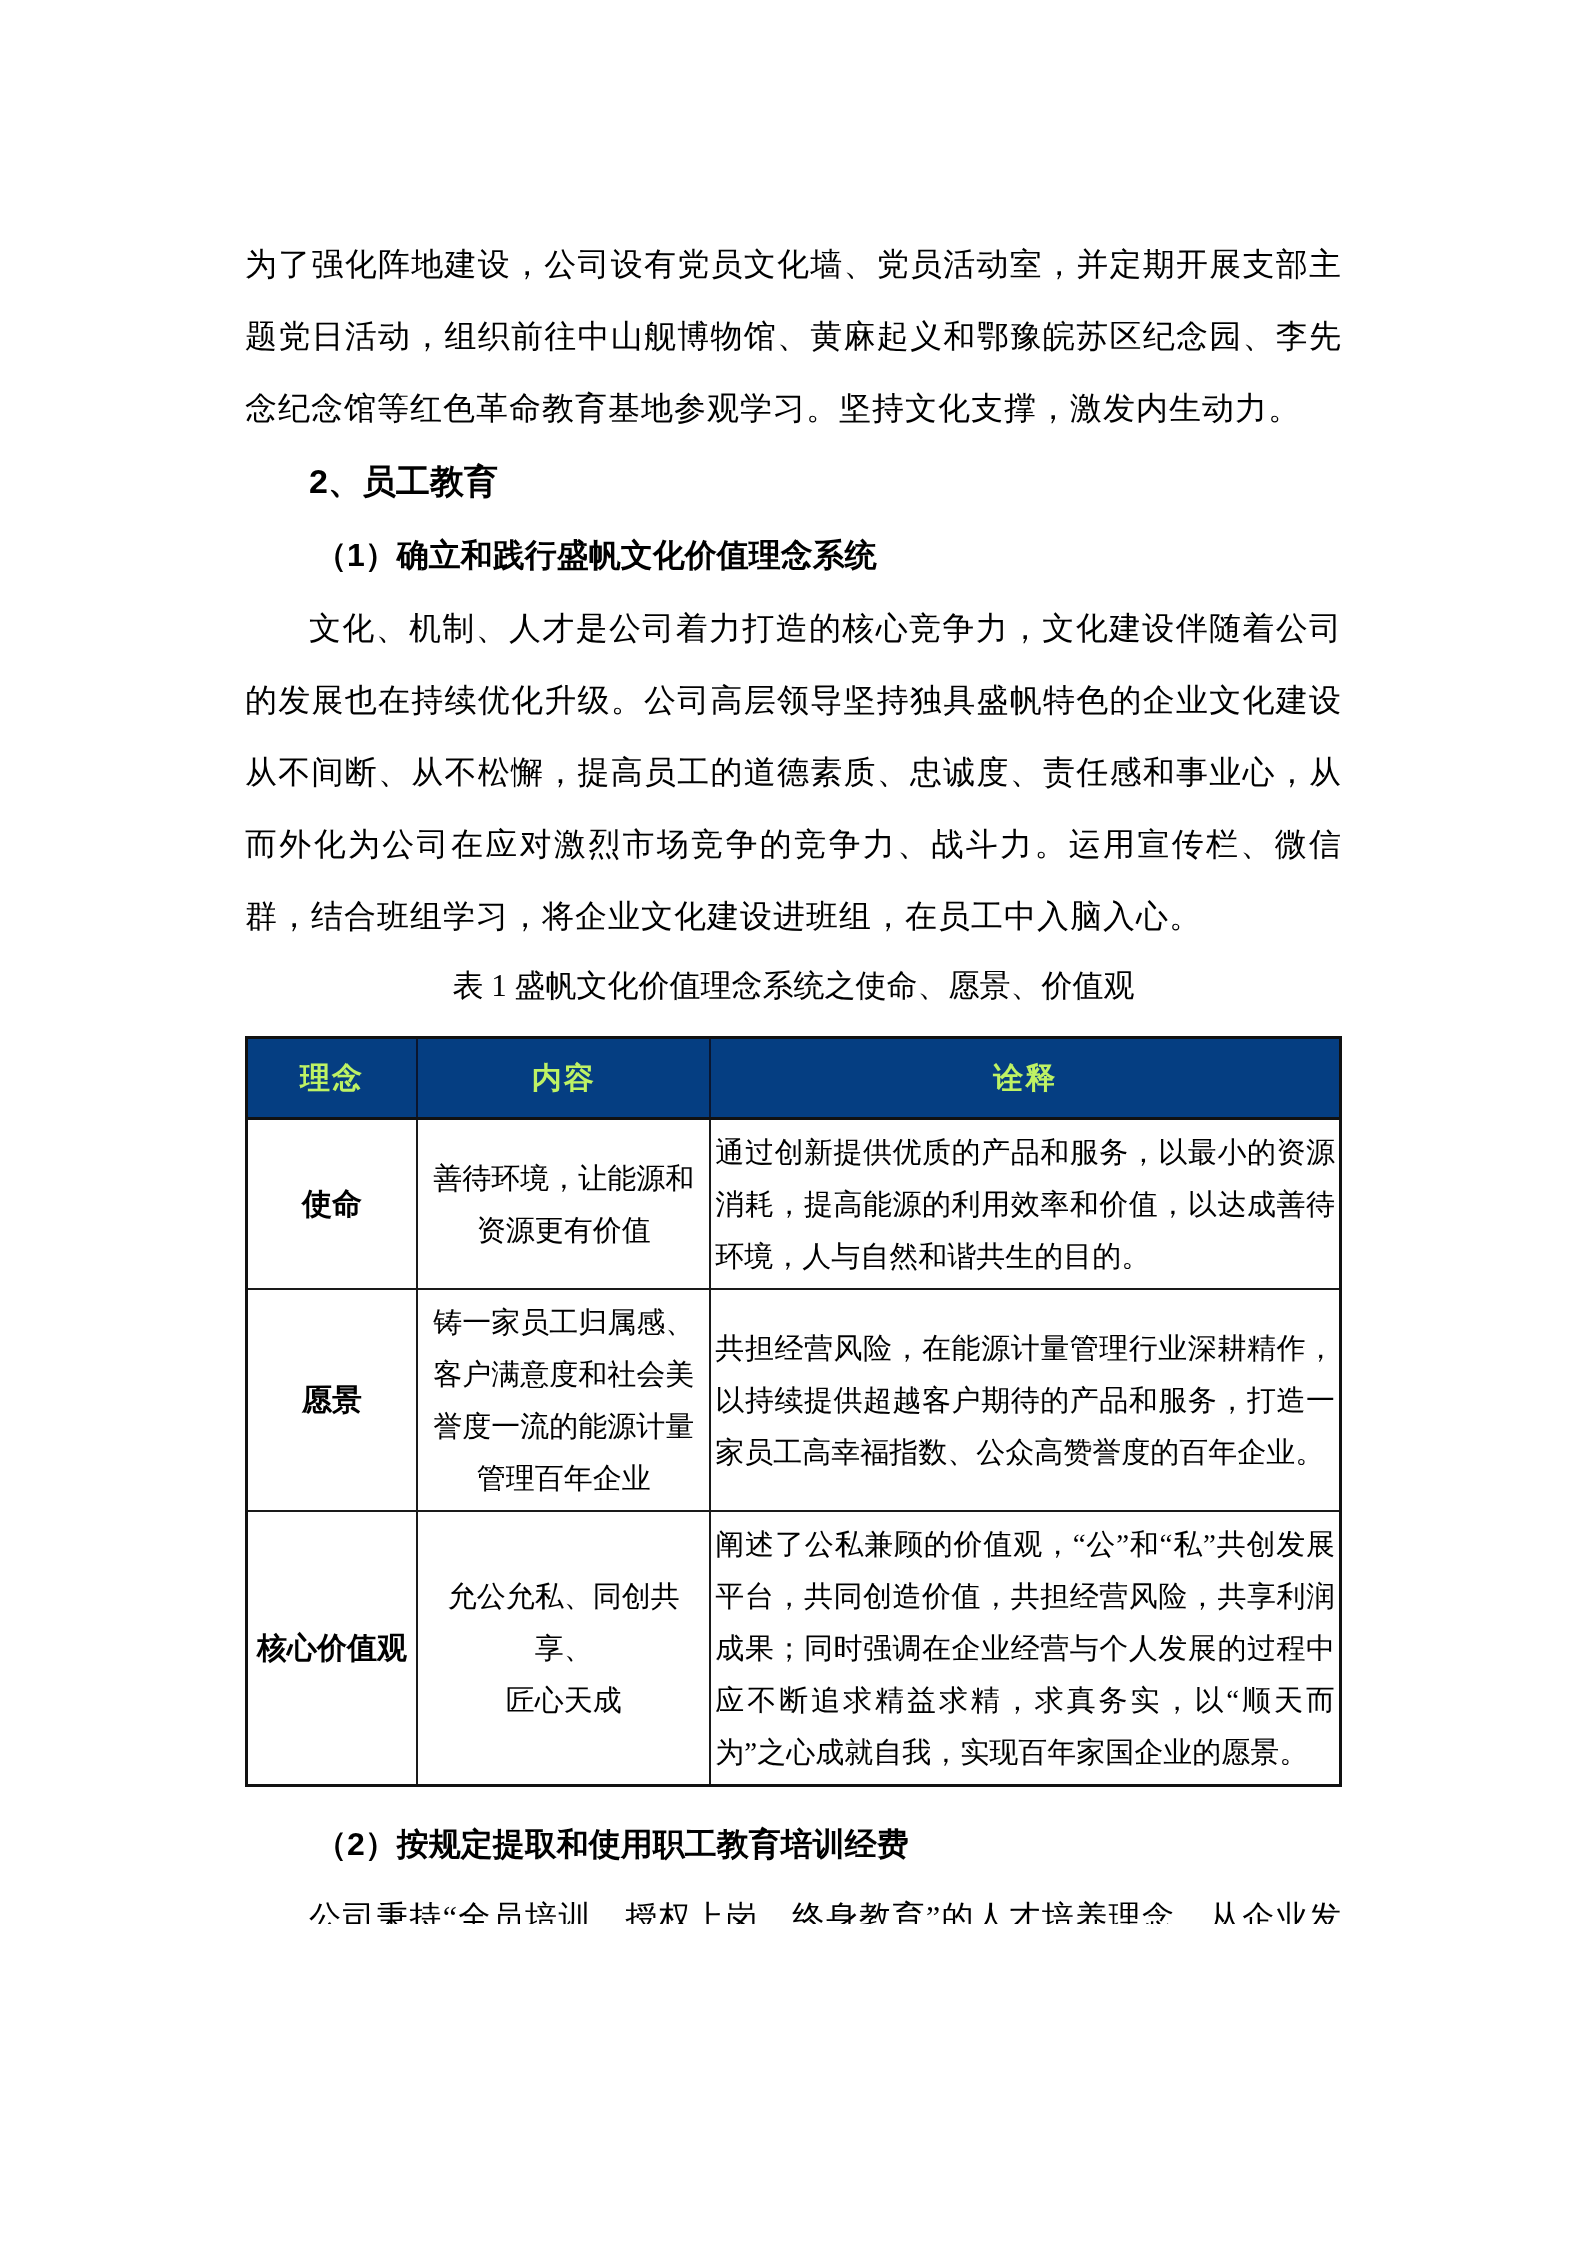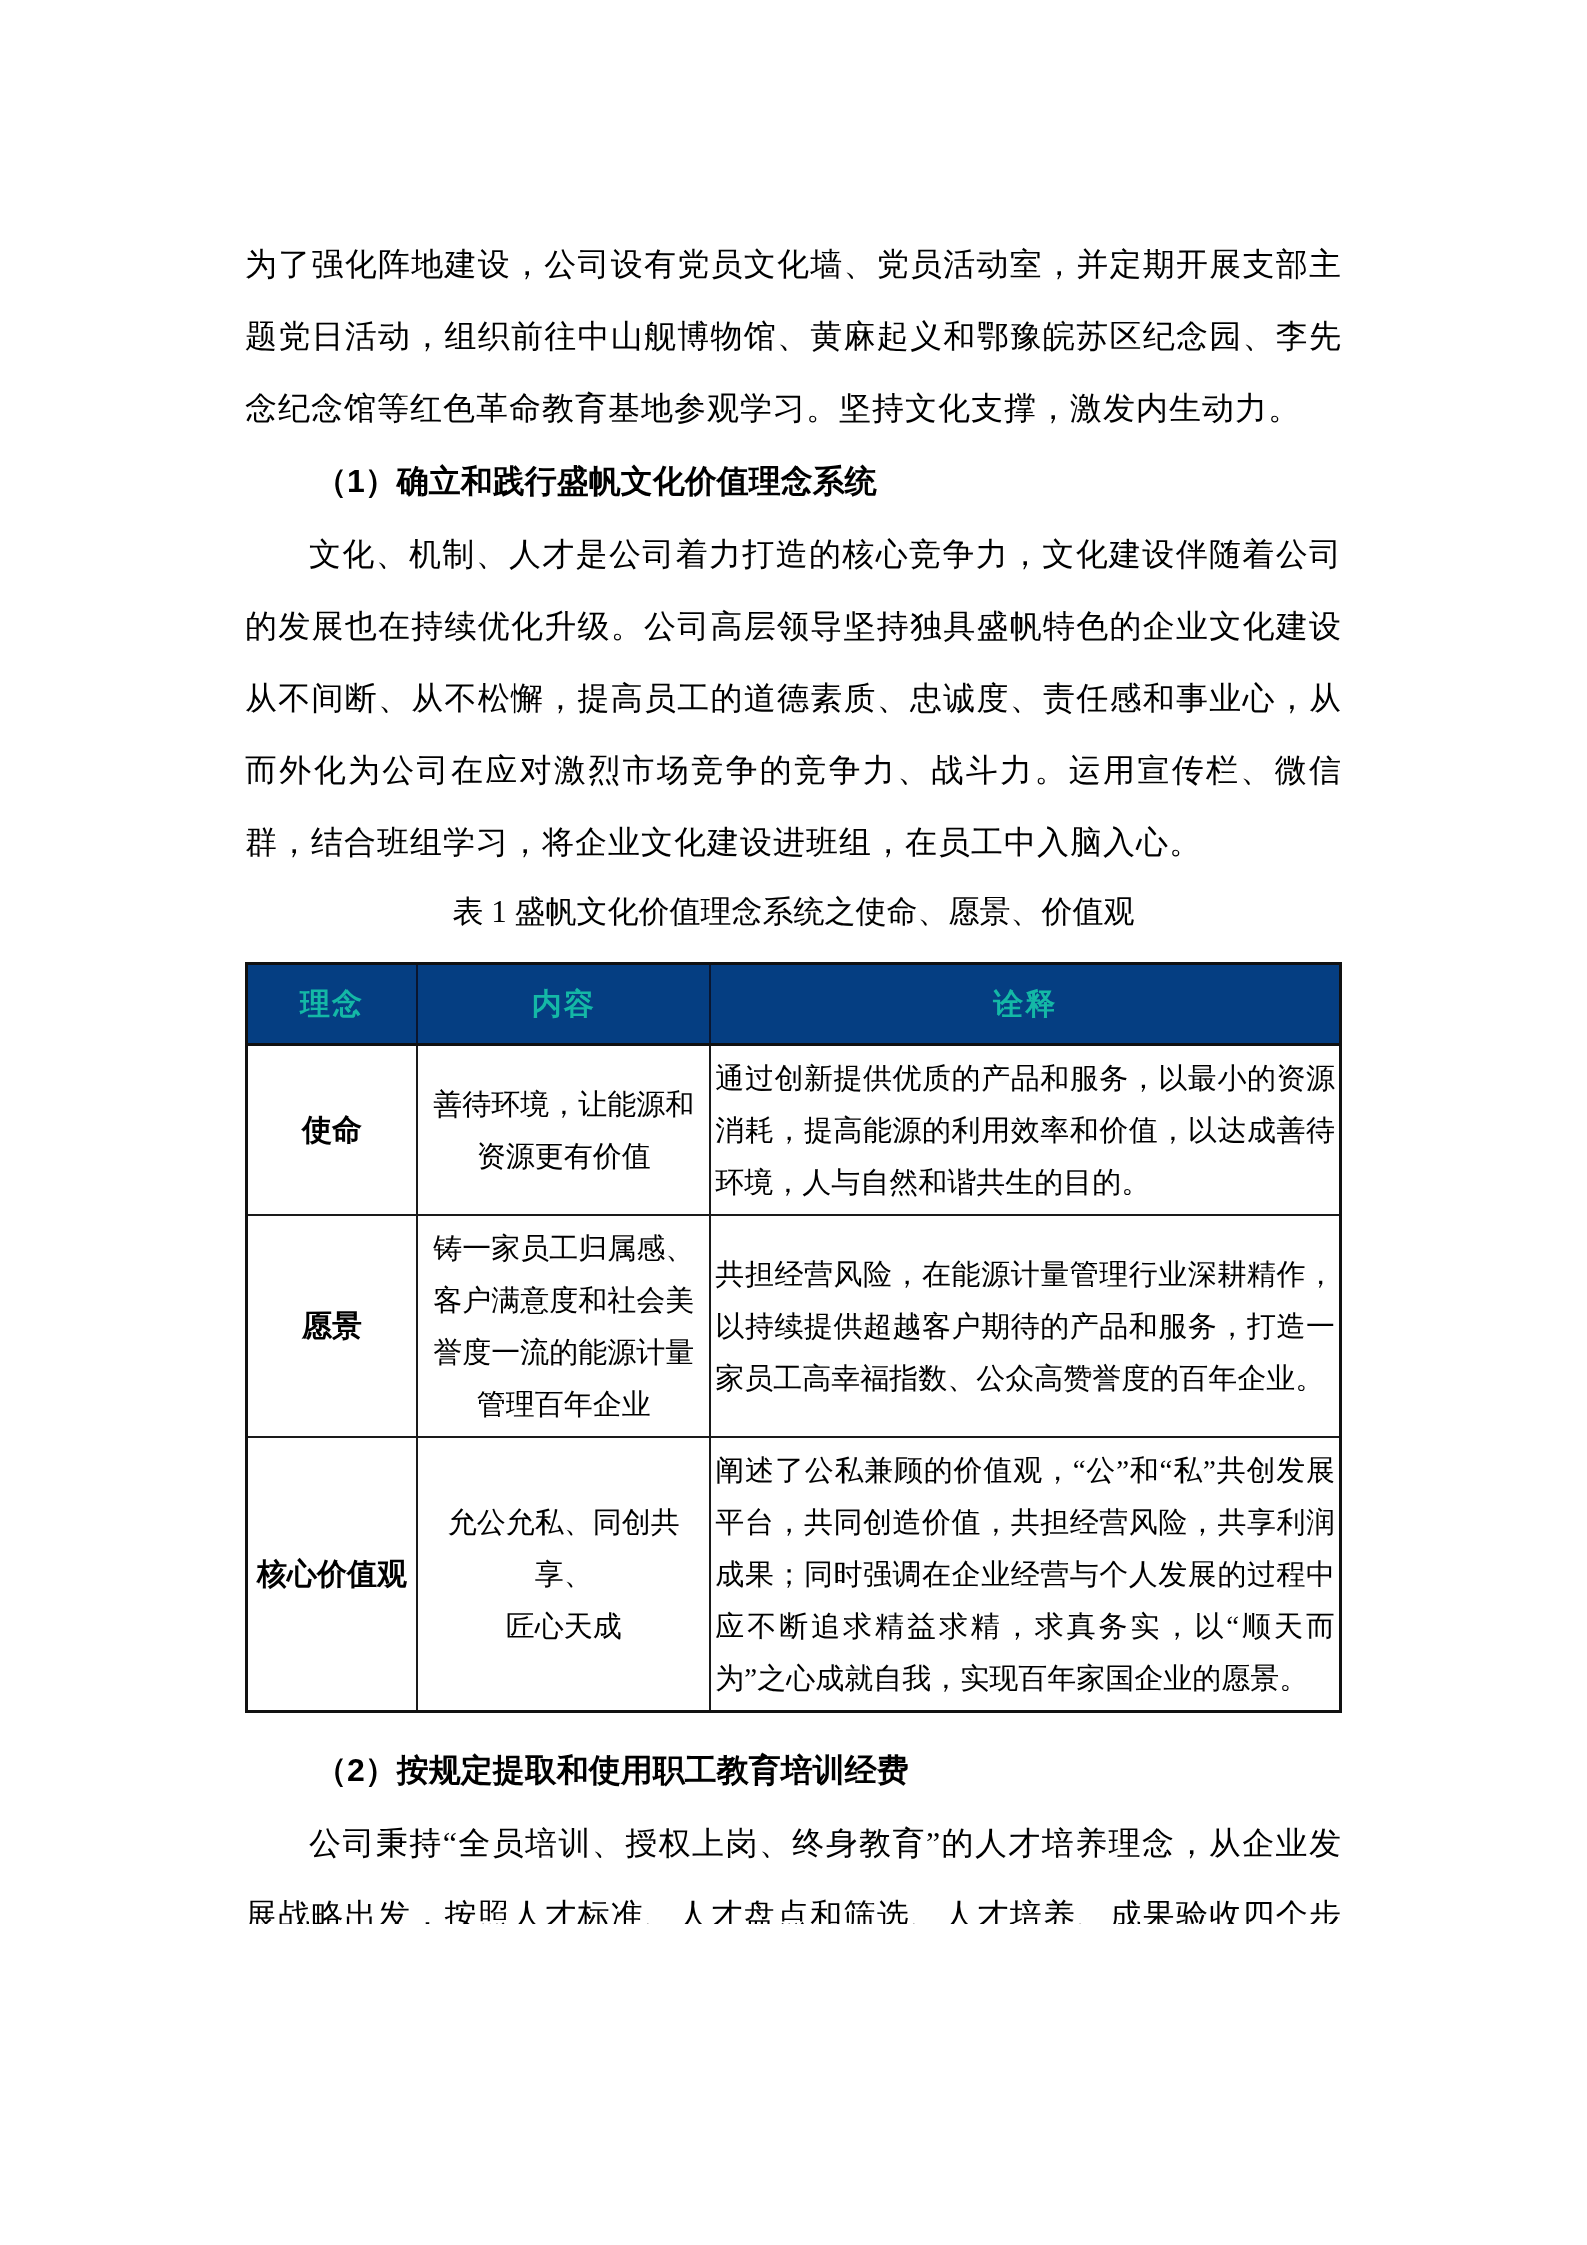--- a/index.html
+++ b/index.html
@@ -54,21 +54,21 @@
     border-collapse: collapse;
     table-layout: fixed;
     border: 3px solid #111111;
     font-size: 29px;
   }
   table.values-table col.c1 { width: 15.6%; }
   table.values-table col.c2 { width: 26.8%; }
   table.values-table col.c3 { width: 57.6%; }
   table.values-table th {
     background: #053E82;
-    color: #14b8a6;
+    color: #bef264;
     font-weight: bold;
     font-size: 30px;
     height: 76px;
     border: 2px solid #0a1630;
     border-bottom: 3px solid #111111;
     text-align: center;
     vertical-align: middle;
     letter-spacing: 2px;
   }
   table.values-table td {
@@ -102,20 +102,21 @@
     line-height: 36px;
   }
 </style>
 </head>
 <body>
 
 <div class="page">
 
   <p class="body-text">为了强化阵地建设，公司设有党员文化墙、党员活动室，并定期开展支部主题党日活动，组织前往中山舰博物馆、黄麻起义和鄂豫皖苏区纪念园、李先念纪念馆等红色革命教育基地参观学习。坚持文化支撑，激发内生动力。</p>
 
+  <h2 class="heading-l1">2、员工教育</h2>
 
   <h3 class="heading-l2">（1）确立和践行盛帆文化价值理念系统</h3>
 
   <p class="body-text indent">文化、机制、人才是公司着力打造的核心竞争力，文化建设伴随着公司的发展也在持续优化升级。公司高层领导坚持独具盛帆特色的企业文化建设从不间断、从不松懈，提高员工的道德素质、忠诚度、责任感和事业心，从而外化为公司在应对激烈市场竞争的竞争力、战斗力。运用宣传栏、微信群，结合班组学习，将企业文化建设进班组，在员工中入脑入心。</p>
 
   <p class="table-caption">表 1 盛帆文化价值理念系统之使命、愿景、价值观</p>
 
   <table class="values-table">
     <colgroup>
       <col class="c1">

